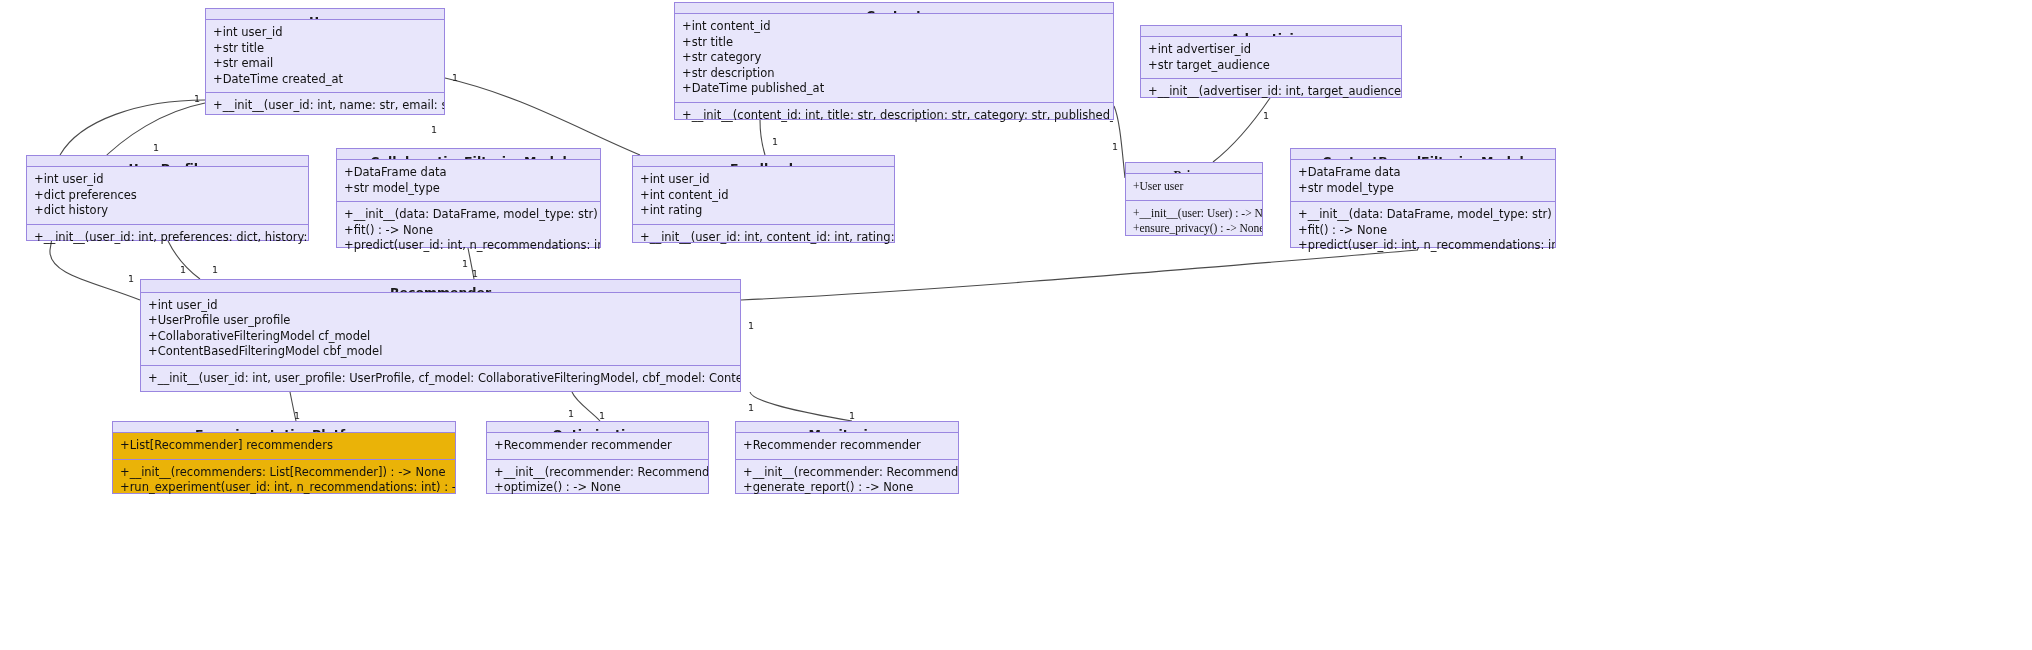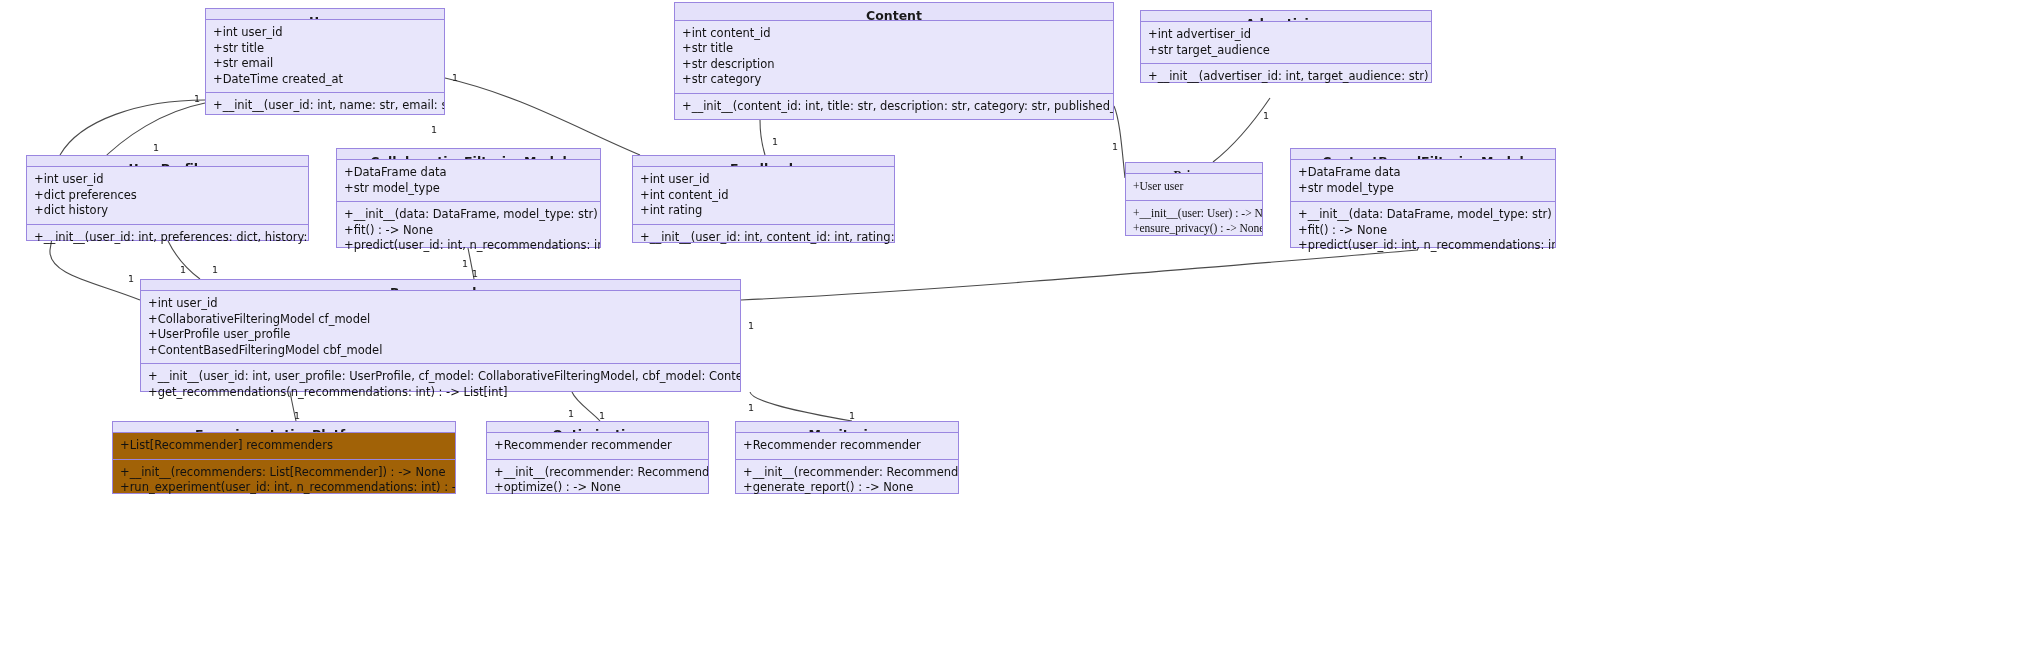--- a/index.html
+++ b/index.html
@@ -121,28 +121,29 @@
         </div>
         <div class="section">
           <div class="row">+__init__(user_id: int, name: str, email: str) : -&gt; None</div>
         </div>
       </div>
       <div class="uml" style="left: 674px; top: 2px; width: 440px; height: 118px; background: rgb(232, 230, 251); border-color: rgb(154, 134, 224);">
         <div class="title">Content</div>
         <div class="section">
           <div class="row">+int content_id</div>
           <div class="row">+str title</div>
+          <div class="row">+str category</div>
           <div class="row">+str description</div>
-          <div class="row">+str category</div>
+          <div class="row">+DateTime published_at</div>
         </div>
         <div class="section">
           <div class="row">+__init__(content_id: int, title: str, description: str, category: str, published_at: DateTime) : -&gt; None</div>
         </div>
       </div>
-      <div class="uml" style="left: 1140px; top: 10px; width: 292px; height: 73px; background: rgb(232, 230, 251); border-color: rgb(154, 134, 224);">
+      <div class="uml" style="left: 1140px; top: 25px; width: 262px; height: 73px; background: rgb(232, 230, 251); border-color: rgb(154, 134, 224);">
         <div class="title">Advertising</div>
         <div class="section">
           <div class="row">+int advertiser_id</div>
           <div class="row">+str target_audience</div>
         </div>
         <div class="section">
           <div class="row">+__init__(advertiser_id: int, target_audience: str) : -&gt; None</div>
         </div>
       </div>
       <div class="uml" style="left: 26px; top: 155px; width: 283px; height: 86px; background: rgb(232, 230, 251); border-color: rgb(154, 134, 224);">
@@ -198,30 +199,29 @@
         <div class="section">
           <div class="row">+__init__(data: DataFrame, model_type: str) : -&gt; None</div>
           <div class="row">+fit() : -&gt; None</div>
           <div class="row">+predict(user_id: int, n_recommendations: int) : -&gt; List[int]</div>
         </div>
       </div>
       <div class="uml" style="left: 140px; top: 279px; width: 601px; height: 113px; background: rgb(232, 230, 251); border-color: rgb(154, 134, 224);">
         <div class="title">Recommender</div>
         <div class="section">
           <div class="row">+int user_id</div>
+          <div class="row">+UserProfile user_profile</div>
           <div class="row">+CollaborativeFilteringModel cf_model</div>
-          <div class="row">+UserProfile user_profile</div>
           <div class="row">+ContentBasedFilteringModel cbf_model</div>
         </div>
         <div class="section">
           <div class="row">+__init__(user_id: int, user_profile: UserProfile, cf_model: CollaborativeFilteringModel, cbf_model: ContentBasedFilteringModel) : -&gt; None</div>
-          <div class="row">+get_recommendations(n_recommendations: int) : -&gt; List[int]</div>
-        </div>
-      </div>
-      <div class="uml" style="left: 112px; top: 421px; width: 344px; height: 73px; background: #a16207; border-color: rgb(154, 134, 224);">
+        </div>
+      </div>
+      <div class="uml" style="left: 112px; top: 421px; width: 344px; height: 73px; background: #eab308; border-color: rgb(154, 134, 224);">
         <div class="title">ExperimentationPlatform</div>
         <div class="section">
           <div class="row">+List[Recommender] recommenders</div>
         </div>
         <div class="section">
           <div class="row">+__init__(recommenders: List[Recommender]) : -&gt; None</div>
           <div class="row">+run_experiment(user_id: int, n_recommendations: int) : -&gt; Dict[str, List[int]]</div>
         </div>
       </div>
       <div class="uml" style="left: 486px; top: 421px; width: 223px; height: 73px; background: rgb(232, 230, 251); border-color: rgb(154, 134, 224);">

